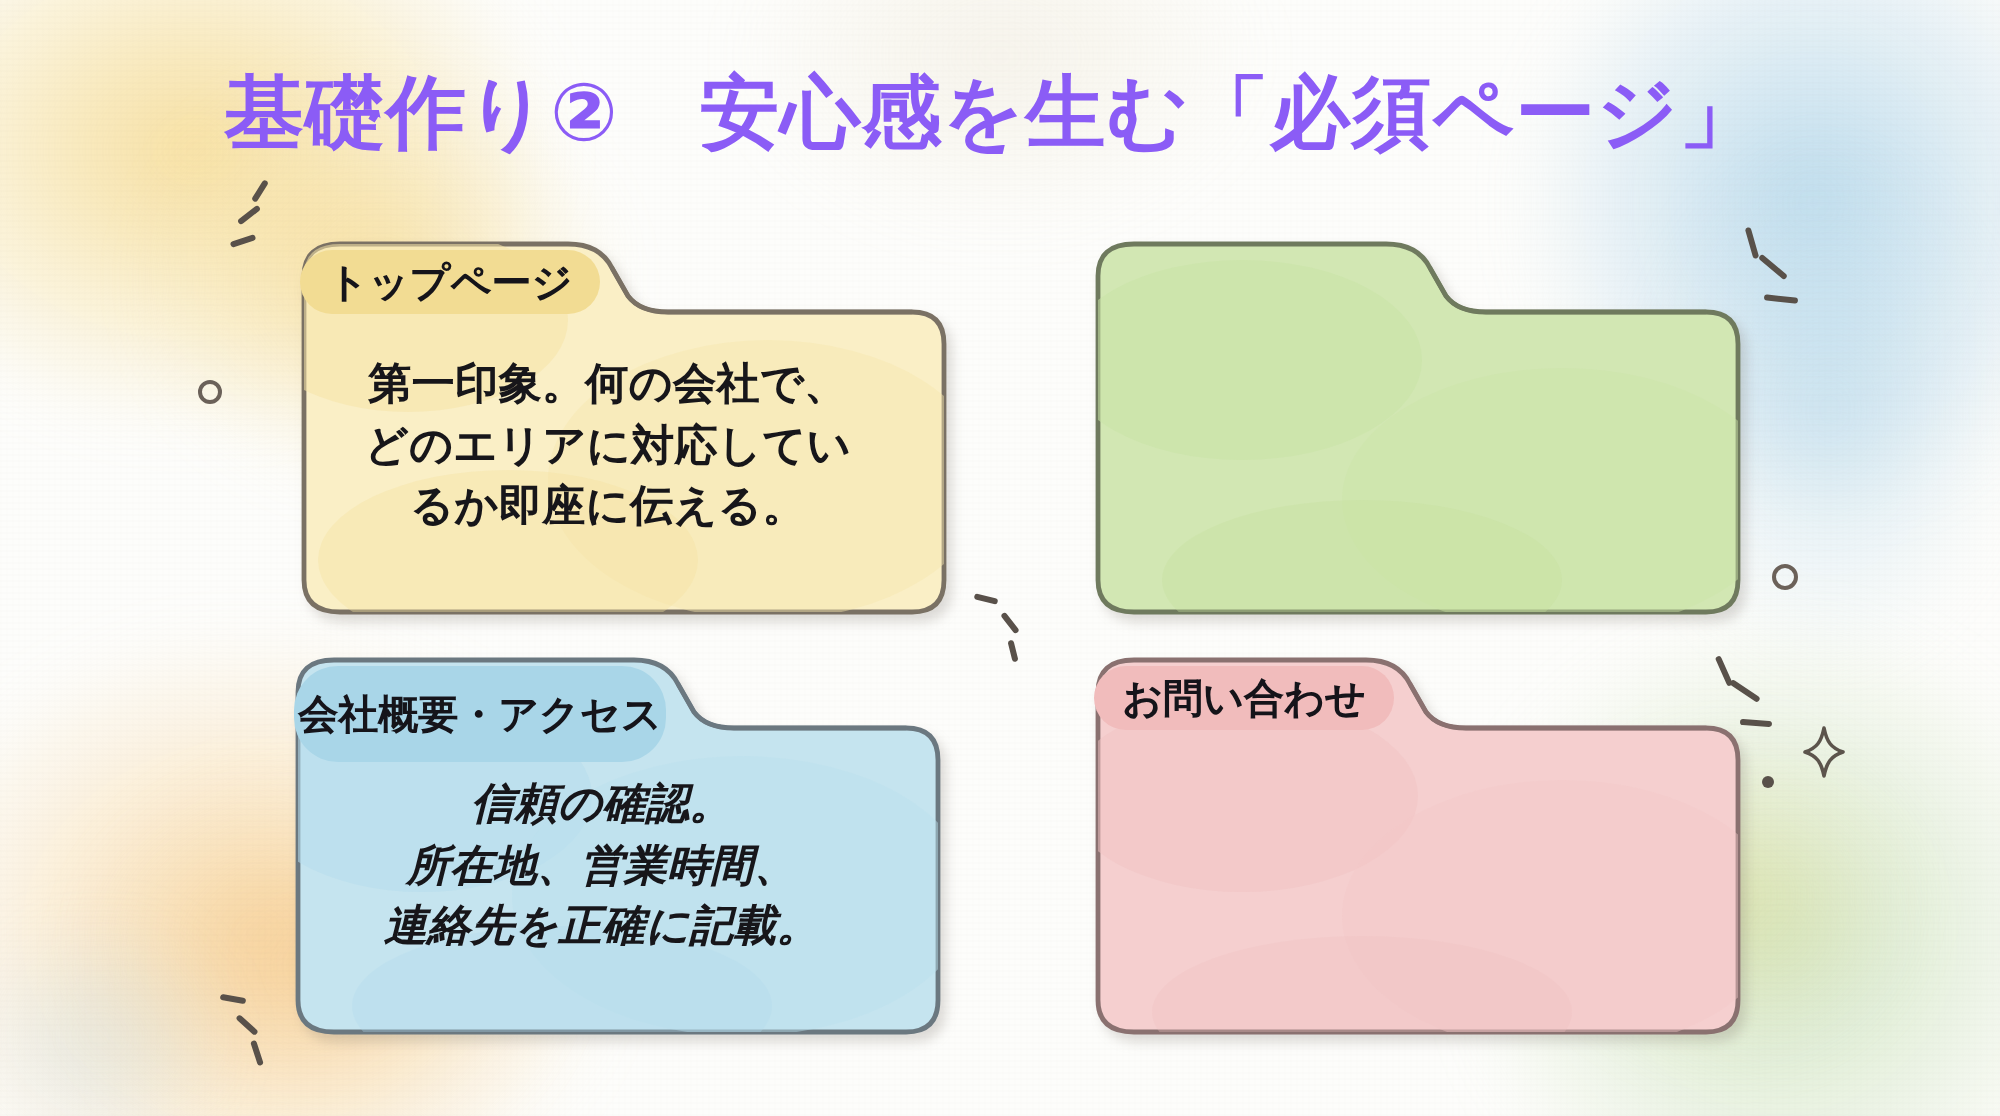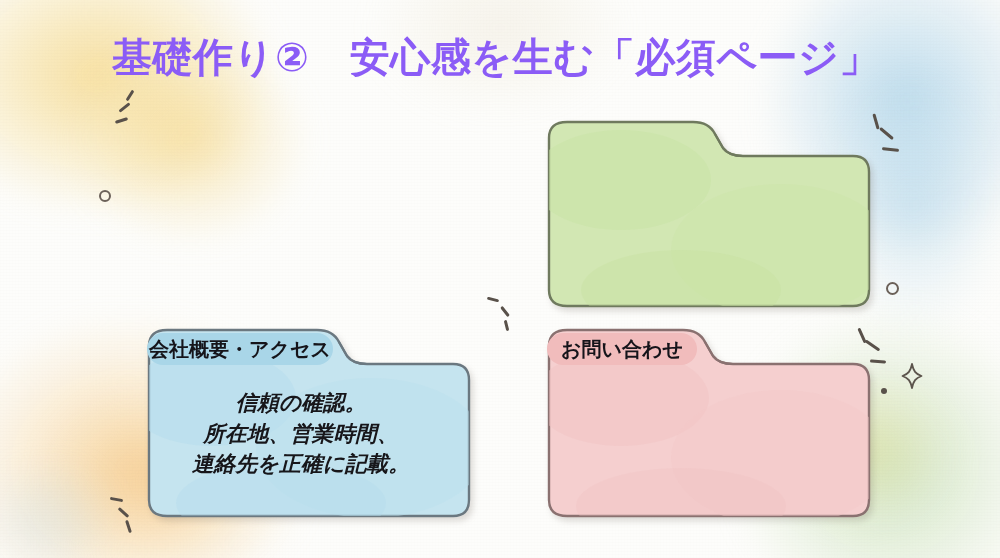--- a/index.html
+++ b/index.html
@@ -188,20 +188,42 @@
   <div class="wash wash-blue-tr2"></div>
   <div class="wash wash-peach-bl"></div>
   <div class="wash wash-peach-bl2"></div>
   <div class="wash wash-green-br"></div>
   <div class="wash wash-green-br2"></div>
   <div class="wash wash-blue-bl-edge"></div>
   <div class="grain"></div>
 
   <div id="title">基礎作り②　安心感を生む「必須ページ」</div>
 
+  <div class="folder" id="card-0" style="left:134px; top:120px; width:340px; height:188px;">
+    <div class="shape">
+      <svg viewBox="0 0 340 188" preserveAspectRatio="none" aria-hidden="true">
+        <defs>
+          <clipPath id="clip0">
+            <path d="M18,18 Q18,2 36,2 L150,2 Q166,2 172,14 L180,28 Q186,36 200,36 L322,36 Q338,36 338,52 L338,170 Q338,186 322,186 L36,186 Q18,186 18,170 Z"></path>
+          </clipPath>
+        </defs>
+        <path d="M18,18 Q18,2 36,2 L150,2 Q166,2 172,14 L180,28 Q186,36 200,36 L322,36 Q338,36 338,52 L338,170 Q338,186 322,186 L36,186 Q18,186 18,170 Z" fill="#faefc6" stroke="#7a7164" stroke-width="2.4" stroke-linejoin="round"></path>
+        <g clip-path="url(#clip0)">
+          <ellipse cx="70" cy="40" rx="80" ry="46" fill="#f6e3a8" opacity="0.55"></ellipse>
+          <ellipse cx="250" cy="120" rx="110" ry="70" fill="#f7e6ae" opacity="0.45"></ellipse>
+          <ellipse cx="120" cy="160" rx="95" ry="45" fill="#f4e2a0" opacity="0.38"></ellipse>
+        </g>
+        <path d="M172,14 L180,28 Q186,36 200,36 L322,36" fill="none" stroke="#7a7164" stroke-width="2.2" stroke-linecap="round"></path>
+      </svg>
+    </div>
+    <div class="tab-label" style="left:16px; top:5px; width:150px; height:32px; background:#f2dc93;">トップページ</div>
+    <div class="body-text" style="left:8px; top:58px; width:324px;">第一印象。何の会社で、
+どのエリアに対応してい
+るか即座に伝える。</div>
+  </div>
 
   <div class="folder" id="card-1" style="left:531px; top:120px; width:340px; height:188px;">
     <div class="shape">
       <svg viewBox="0 0 340 188" preserveAspectRatio="none" aria-hidden="true">
         <defs>
           <clipPath id="clip1">
             <path d="M18,18 Q18,2 36,2 L162,2 Q178,2 184,14 L192,28 Q198,36 212,36 L322,36 Q338,36 338,52 L338,170 Q338,186 322,186 L36,186 Q18,186 18,170 Z"></path>
           </clipPath>
         </defs>
         <path d="M18,18 Q18,2 36,2 L162,2 Q178,2 184,14 L192,28 Q198,36 212,36 L322,36 Q338,36 338,52 L338,170 Q338,186 322,186 L36,186 Q18,186 18,170 Z" fill="#d2e7b3" stroke="#6f7a5e" stroke-width="2.4" stroke-linejoin="round"></path>
@@ -225,21 +247,21 @@
         </defs>
         <path d="M18,18 Q18,2 36,2 L186,2 Q202,2 208,14 L216,28 Q222,36 236,36 L322,36 Q338,36 338,52 L338,172 Q338,188 322,188 L36,188 Q18,188 18,172 Z" fill="#c5e4ef" stroke="#6b7880" stroke-width="2.4" stroke-linejoin="round"></path>
         <g clip-path="url(#clip2)">
           <ellipse cx="80" cy="70" rx="85" ry="48" fill="#b6dced" opacity="0.55"></ellipse>
           <ellipse cx="240" cy="120" rx="115" ry="70" fill="#bbdfee" opacity="0.45"></ellipse>
           <ellipse cx="150" cy="175" rx="105" ry="40" fill="#b2d9eb" opacity="0.32"></ellipse>
         </g>
         <path d="M208,14 L216,28 Q222,36 236,36 L322,36" fill="none" stroke="#6b7880" stroke-width="2.2" stroke-linecap="round"></path>
       </svg>
     </div>
-    <div class="tab-label" style="left:16px; top:5px; width:186px; height:32px; background:#a9d6e8;">会社概要・アクセス</div>
+    <div class="tab-label" style="left:16px; top:5px; width:186px; height:48px; background:#a9d6e8;">会社概要・アクセス</div>
     <div class="body-text" style="left:8px; top:60px; width:324px;font-style:italic;">信頼の確認。
 所在地、営業時間、
 連絡先を正確に記載。</div>
   </div>
 
   <div class="folder" id="card-3" style="left:531px; top:328px; width:340px; height:190px;">
     <div class="shape">
       <svg viewBox="0 0 340 190" preserveAspectRatio="none" aria-hidden="true">
         <defs>
           <clipPath id="clip3">

